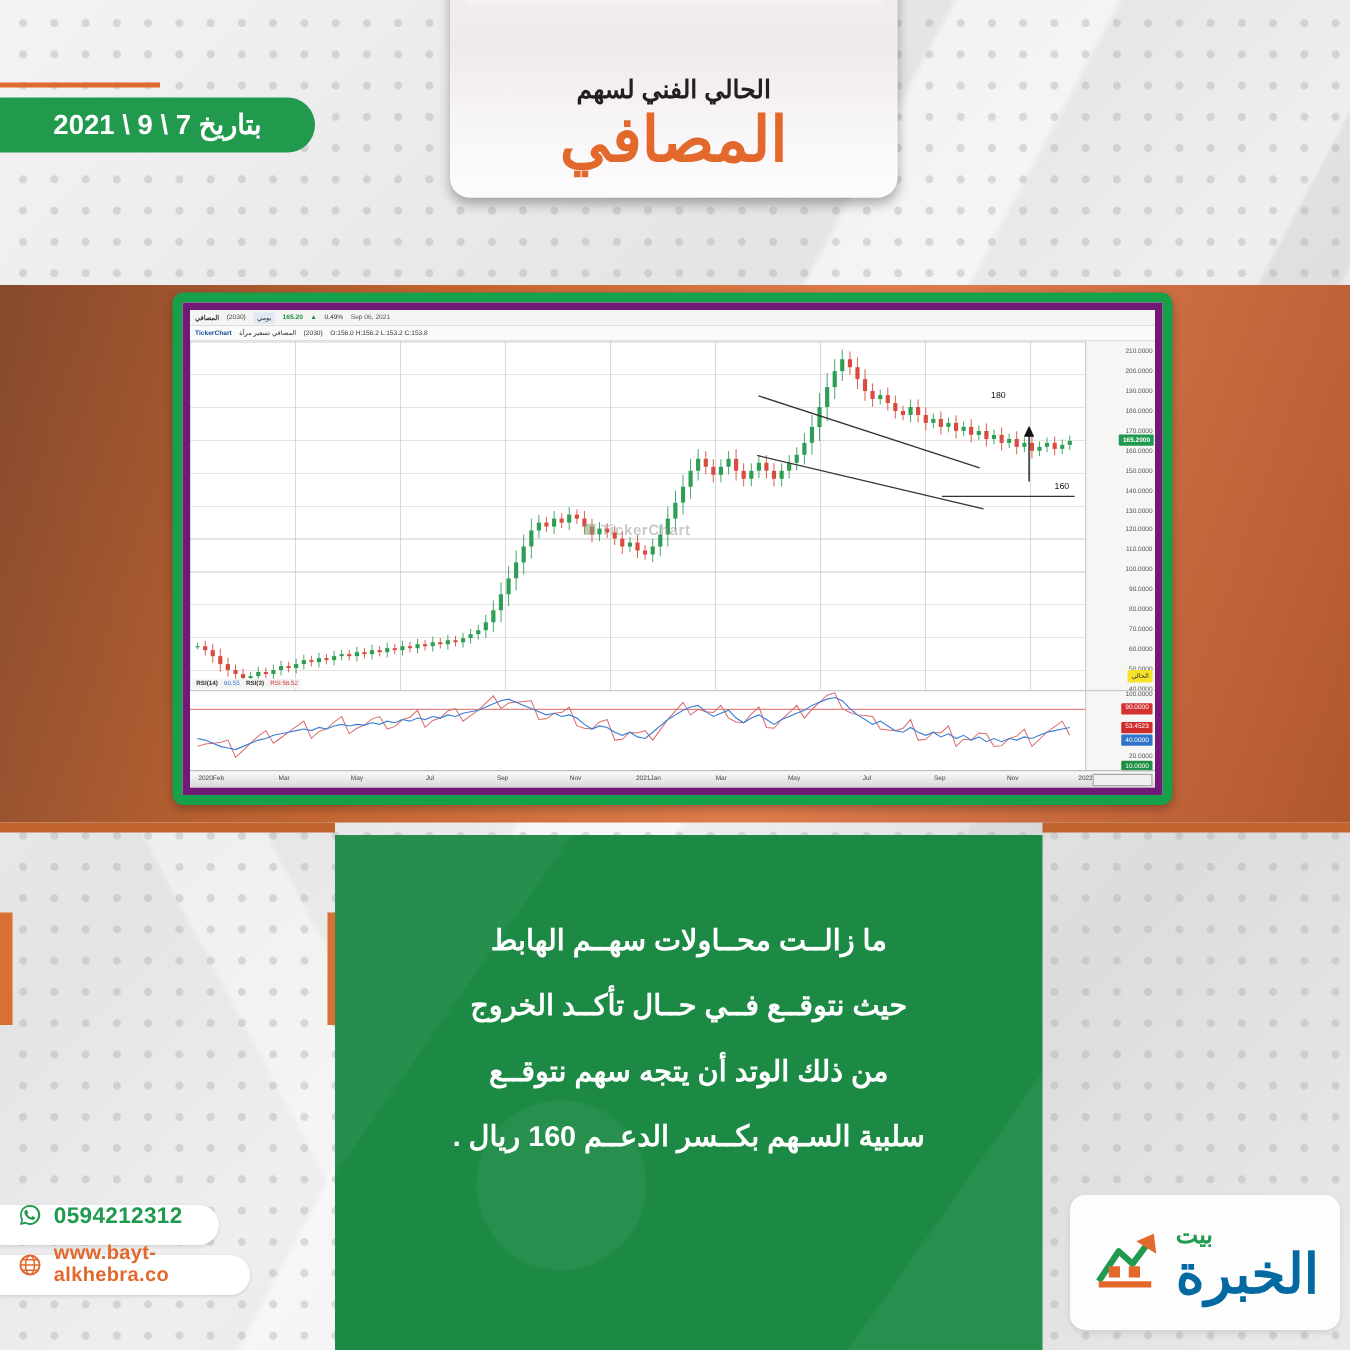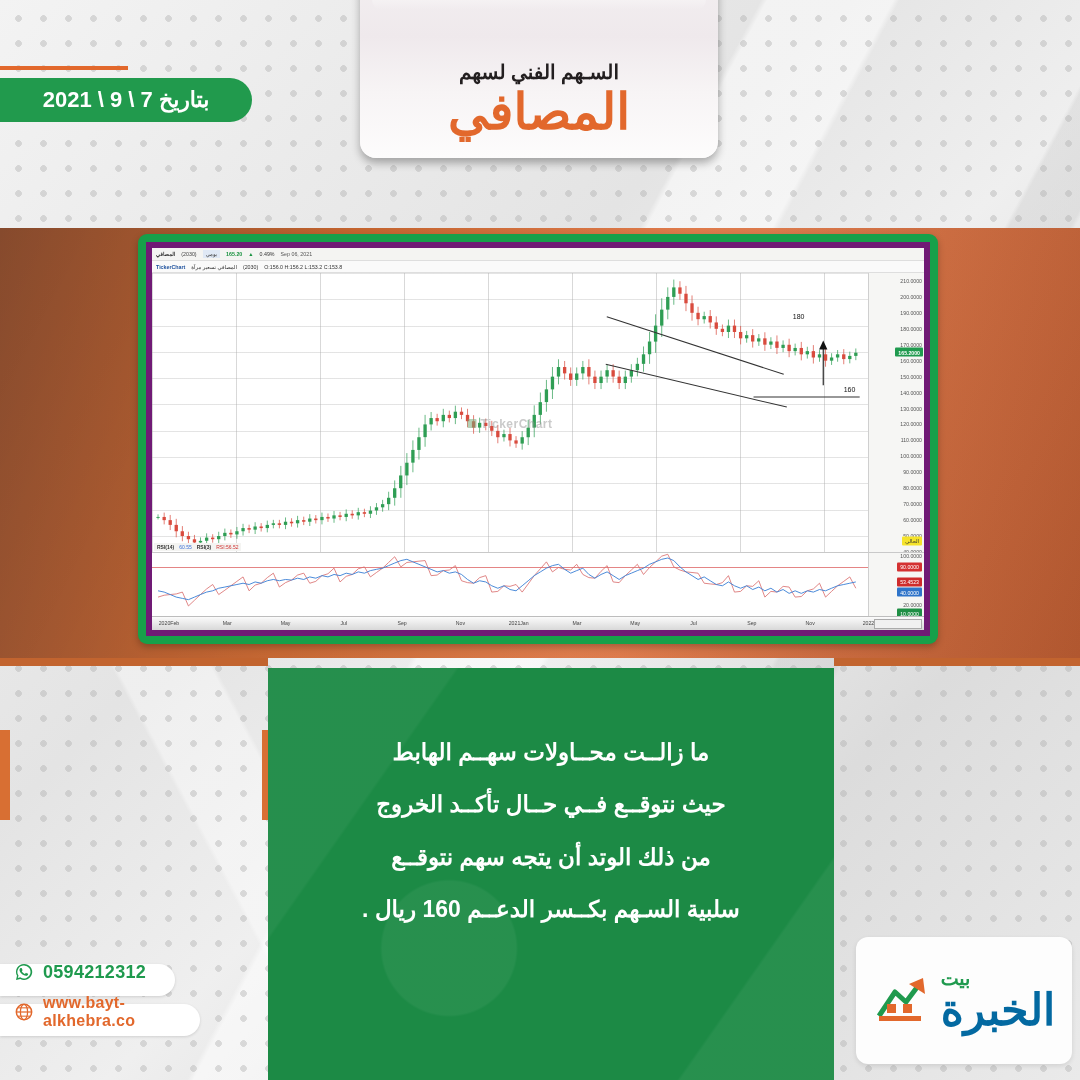--- a/index.html
+++ b/index.html
@@ -228,40 +228,40 @@
     display:flex; align-items:center; gap:9px; padding:0 22px 16px 14px;
     box-shadow:0 1px 3px rgba(0,0,0,.13);
     font-weight:bold; font-size:18px; letter-spacing:.3px;
   }
   .cbadge.phone{ color:#1f9a4e; width:175px; }
   .cbadge.web{ color:#e2682c; width:200px; font-size:16px; }
   .ic{ width:20px; height:20px; flex:0 0 20px; }
 
   
   .logo{
-    position:absolute; right:8px; bottom:16px; width:216px; height:127px;
+    position:absolute; right:8px; bottom:16px; width:216px; height:108px;
     background:#fdfdfd; border-radius:12px;
     display:flex; align-items:center; justify-content:center; gap:6px;
     box-shadow:0 2px 5px rgba(0,0,0,.10);
   }
   .logo-text{
     direction:rtl; display:flex; flex-direction:column; align-items:flex-end; line-height:1;
   }
   .logo-small{ color:#1f9a4e; font-size:19px; font-weight:bold; margin-right:4px; }
   .logo-big{ color:#0369a1; font-size:44px; font-weight:bold; letter-spacing:-1px; }
 </style>
 </head>
 <body>
 
 <div class="bg-base"></div>
 <div class="bg-diag"></div>
 <div class="bg-dots"></div>
 
 <div class="title-card">
-  <div class="title-sub">السـهم الفني لسهم</div>
+  <div class="title-sub">الحالي الفني لسهم</div>
   <div class="title-main">المصافي</div>
 </div>
 
 <div class="date-rule"></div>
 <div class="date-badge">بتاريخ 7 \ 9 \ 2021</div>
 
 <div class="band">
   <div class="band-shade"></div>
 </div>
 

